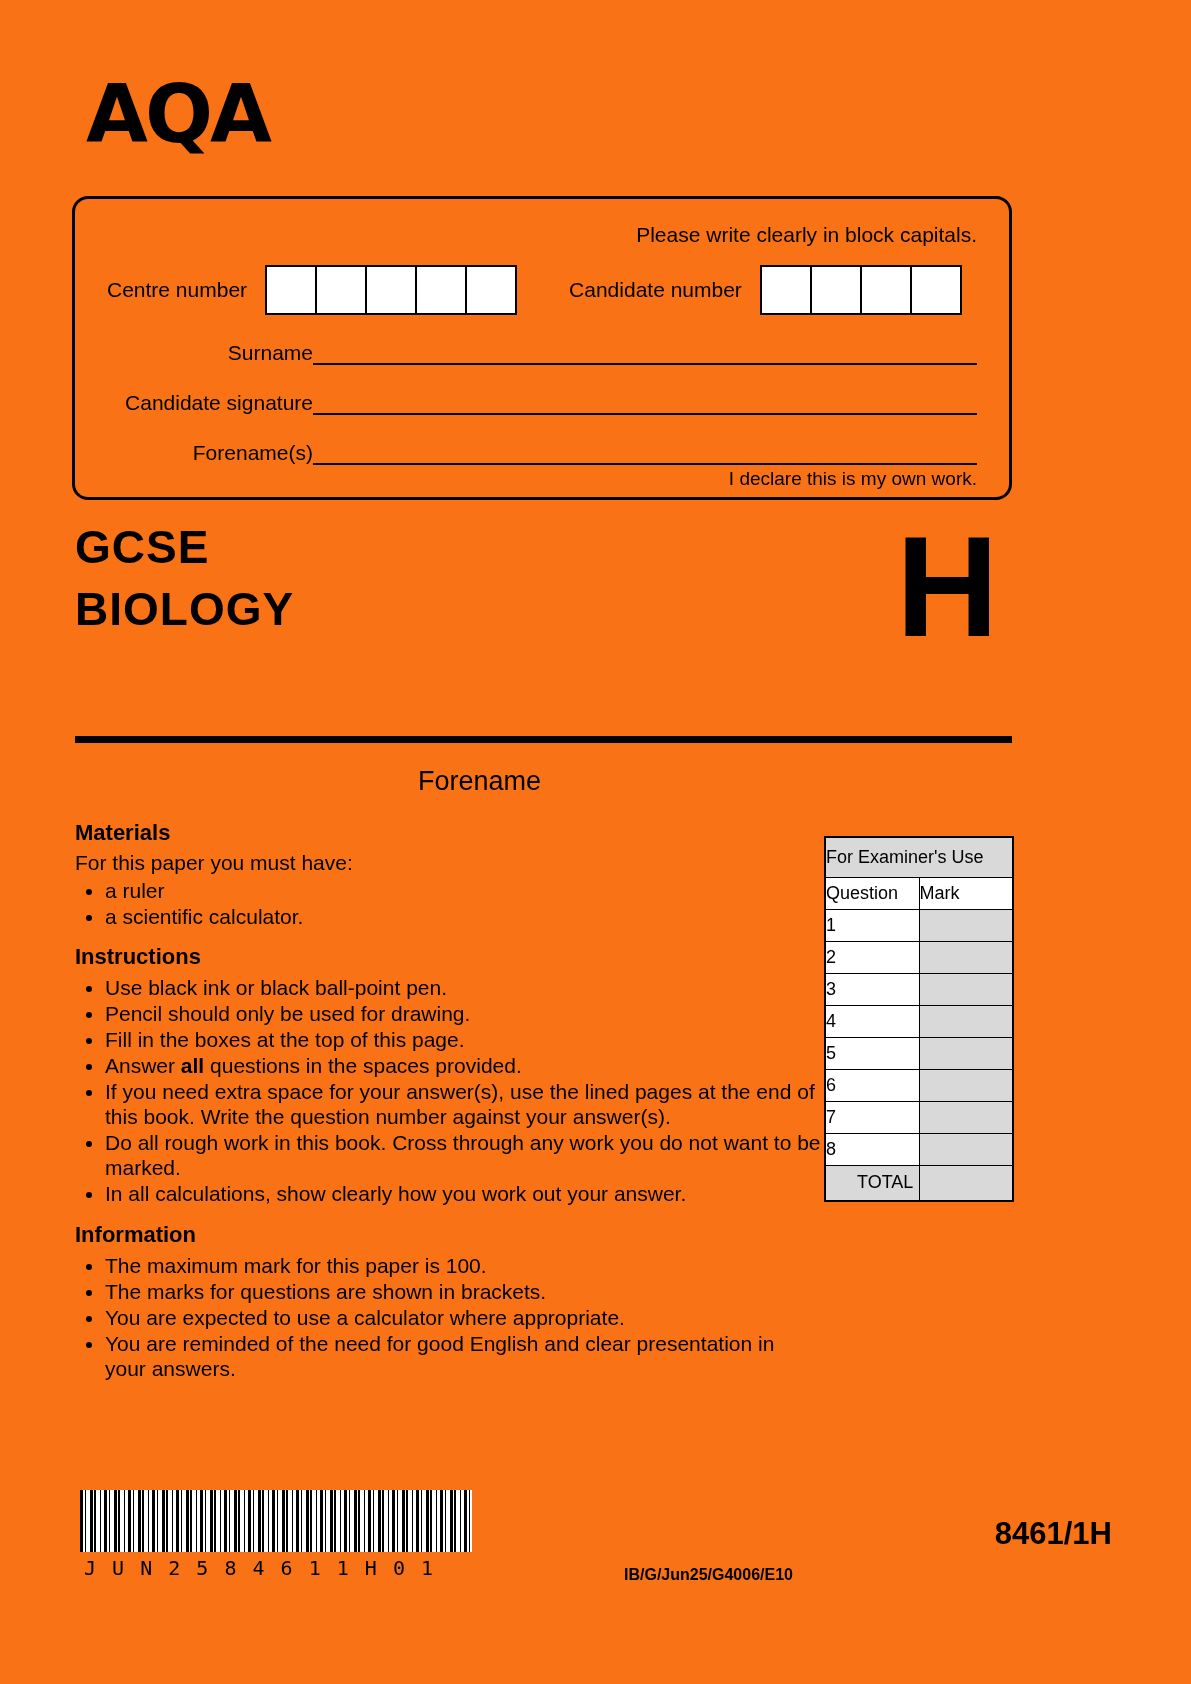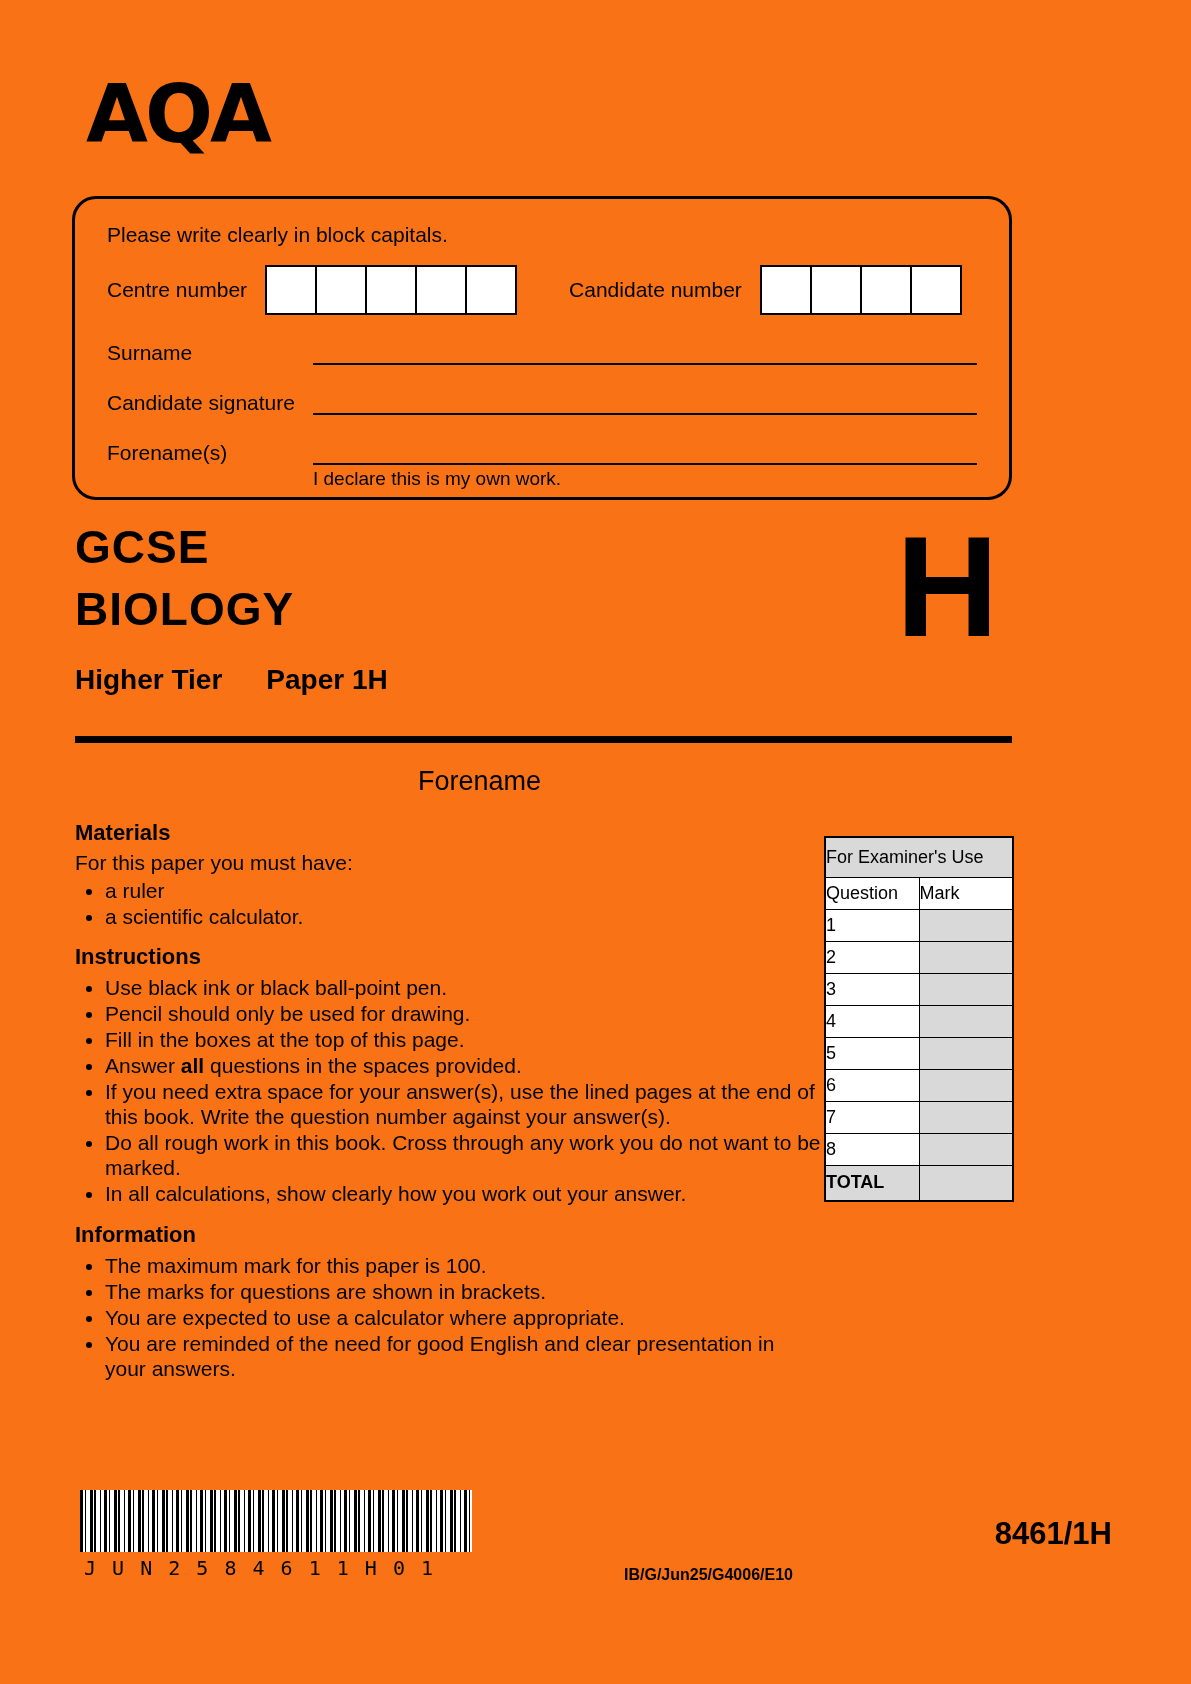--- a/index.html
+++ b/index.html
@@ -5,21 +5,21 @@
   * { margin:0; padding:0; box-sizing:border-box; }
   html,body { background:#ffffff; }
   body { font-family:"Liberation Sans", sans-serif; color:#000; }
   .page { position:relative; width:1191px; height:1684px; background:#f97316; overflow:hidden; }
 
   
   .logo { position:absolute; left:86px; top:68px; font-size:80px; font-weight:900; letter-spacing:-3px; font-family:"DejaVu Sans", sans-serif; }
 
   
   .candidate-box { position:absolute; left:72px; top:196px; width:940px; height:304px;
-    border:3px solid #000; border-radius:24px; padding:24px 32px 31px 32px; }
+    border:3px solid #000; border-radius:16px; padding:24px 32px 31px 32px;text-align:right; }
   .cb-instruction { font-size:21px; }
   .numbers-row { display:flex; align-items:center; margin-top:18px; }
   .nr-label { font-size:21px; flex-shrink:0; }
   .box-group { display:flex; margin-left:18px; }
   .digit-box { width:52px; height:50px; border:2px solid #000; margin-left:-2px; background:#fff; }
   .digit-box:first-child { margin-left:0; }
   .cand-label { margin-left:52px; }
   .cb-row { display:flex; align-items:flex-end; margin-top:22px; height:28px; }
   .cb-label { font-size:21px; width:206px; flex-shrink:0; }
   .write-line { flex:1; border-bottom:2px solid #000; height:26px; }
@@ -52,21 +52,21 @@
   .sec-instructions .bullets { width:748px; }
   .sec-information .bullets { width:700px; }
 
   
   .examiner { position:absolute; left:824px; top:836px; border-collapse:collapse; border:2px solid #000; }
   .examiner td { border:1.5px solid #000; text-align:left; font-size:18px; }
   .ex-title { height:40px; background:#d9d9d9; width:188px; }
   .ex-h  { height:32px; width:94px; background:#fff; }
   .ex-q  { height:32px; background:#fff; }
   .ex-mark { background:#d9d9d9; }
-  .ex-total { font-weight:700; background:#d9d9d9; height:36px; }
+  .ex-total { font-weight:400; background:#d9d9d9; height:36px;padding-left:31px; }
 
   
   .barcode { position:absolute; left:80px; top:1490px; width:392px; height:62px;
     background: repeating-linear-gradient(90deg,
       #000 0px, #000 3px, #fff 3px, #fff 5px,
       #000 5px, #000 6px, #fff 6px, #fff 10px,
       #000 10px, #000 13px, #fff 13px, #fff 14px,
       #000 14px, #000 16px, #fff 16px, #fff 20px,
       #000 20px, #000 21px, #fff 21px, #fff 24px); }
   .barcode-text { position:absolute; left:84px; top:1556px; font-family:"DejaVu Sans Mono", monospace;
@@ -116,23 +116,20 @@
       <span class="cb-label">Forename(s)</span>
       <div class="write-line"></div>
     </div>
 
     <div class="declaration">I declare this is my own work.</div>
   </div>
 
   <div class="qual">GCSE</div>
   <div class="subject">BIOLOGY</div>
   <div class="tier-letter">H</div>
-  <div class="tier-line">
-    <span>Higher Tier</span><span class="paper">Paper 1H</span>
-  </div>
 
   <div class="rule"></div>
 
   <div class="session">
     <span class="tod">Forename</span>
   </div>
 
   <div class="section sec-materials">
     <div class="sec-heading">Materials</div>
     <div class="sec-intro">For this paper you must have:</div>

